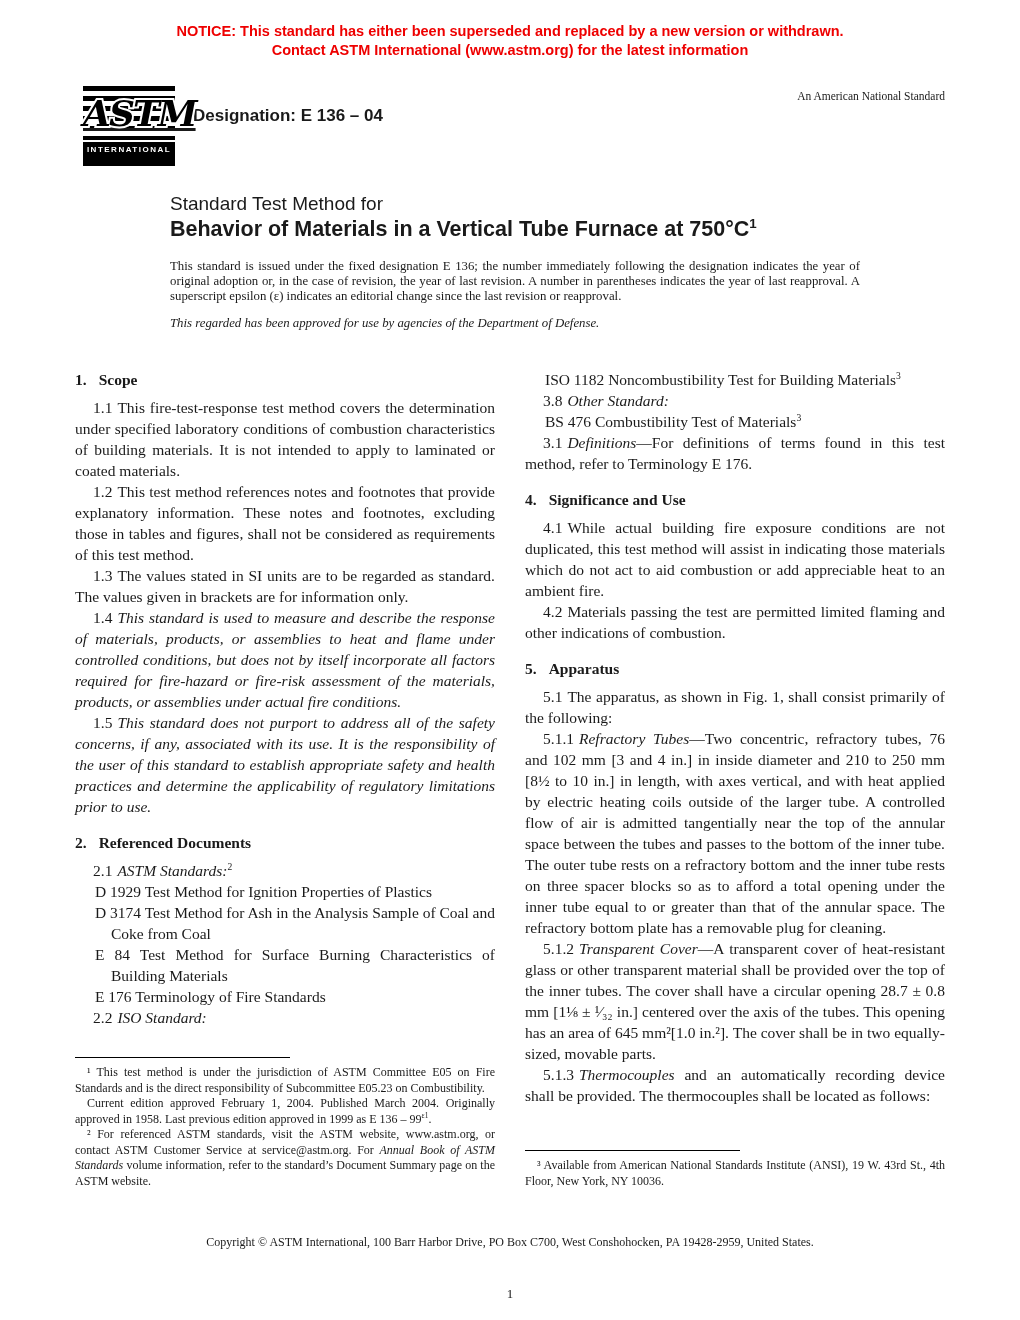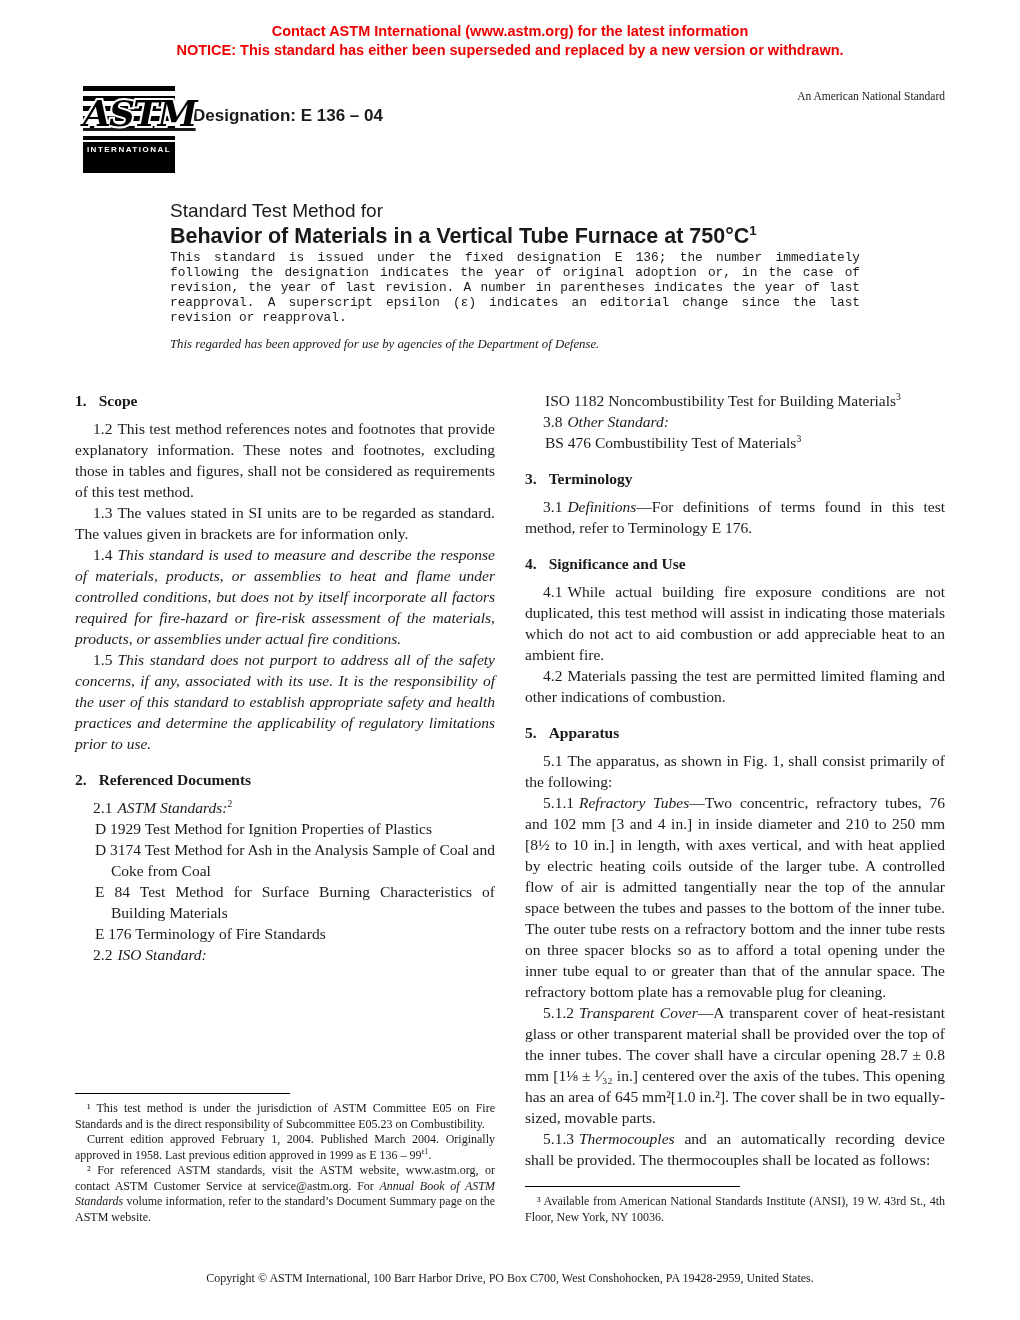--- a/index.html
+++ b/index.html
@@ -10,29 +10,29 @@
   .notice { text-align:center; font-family:"Liberation Sans","DejaVu Sans",sans-serif;
             font-weight:bold; font-size:14.5px; line-height:19px; color:var(--notice-color,#ee0000); }
 
   .header-row { display:flex; align-items:flex-start; margin-top:26px; }
   .logo { width:92px; flex:0 0 auto; margin-left:8px; }
   .logo-stripes { position:relative; height:54px; display:flex; align-items:center; justify-content:flex-start;
                   background:repeating-linear-gradient(180deg,#000 0 5px,#fff 5px 10px);text-decoration:underline; }
   .logo-astm { font-family:"DejaVu Serif",serif; font-style:italic; font-weight:bold; font-size:36px;
                letter-spacing:-2px; color:#000; -webkit-text-stroke:4px #fff; paint-order:stroke fill; }
   .logo-intl { background:#000; color:#fff; font-family:"Liberation Sans",sans-serif; font-size:8px;
-               font-weight:bold; letter-spacing:1.5px; text-align:center; padding:3px 0 19px; margin-top:2px; }
+               font-weight:bold; letter-spacing:1.5px; text-align:center; padding:3px 0 12px; margin-top:2px; }
   .designation { font-family:"Liberation Sans","DejaVu Sans",sans-serif; font-weight:bold; font-size:17px;
                  margin:20px 0 0 18px; }
   .natl-std { margin-left:auto; font-size:11.5px; padding-top:4px; }
 
   .title-block { margin-left:95px; width:690px; margin-top:26px; }
   .title-l1 { font-family:"Liberation Sans","DejaVu Sans",sans-serif; font-weight:normal; font-size:19px; line-height:24px; }
   .title-l2 { font-family:"Liberation Sans","DejaVu Sans",sans-serif; font-weight:bold; font-size:21.5px; line-height:27px; }
-  .issue { font-size:12.8px; line-height:15px; text-align:justify;font-family:Liberation Mono, monospace; }
+  .issue { margin-top:16px; font-size:12.8px; line-height:15px; text-align:justify; }
   .dod { margin-top:12px; font-size:12.8px; font-style:italic; }
 
   .columns { display:flex; gap:30px; margin-top:38px; }
   .col { width:420px; flex:0 0 420px; display:flex; flex-direction:column; min-height:820px;
          font-size:15.5px; line-height:21px; }
   .col > :first-child { margin-top:0; }
 
   .sec-h { font-size:15.5px; font-weight:bold; margin:15px 0 7px; }
   .sec-t { margin-left:12px; }
   .para { text-align:justify; text-indent:18px; hyphens:auto; }
@@ -48,22 +48,22 @@
 
   .copyright { margin-top:46px; font-size:12px;text-align:center; }
   .page-num { text-align:center; margin-top:36px; font-size:13px; }
 </style>
 </head>
 <body>
 
 <div class="page">
 
   <div class="notice">
+    <div>NOTICE: This standard has either been superseded and replaced by a new version or withdrawn.</div>
     <div>Contact ASTM International (www.astm.org) for the latest information</div>
-    <div>NOTICE: This standard has either been superseded and replaced by a new version or withdrawn.</div>
   </div>
 
   <div class="header-row">
     <div class="logo">
       <div class="logo-stripes">
         <span class="logo-astm">ASTM</span>
       </div>
       <div class="logo-intl">INTERNATIONAL</div>
     </div>
     <div class="designation">Designation: E 136 – 04</div>
@@ -74,20 +74,21 @@
     <div class="title-l1">Standard Test Method for</div>
     <div class="title-l2"><span>Behavior of Materials in a Vertical Tube Furnace at 750°C</span><sup>1</sup></div>
     <p class="issue">This standard is issued under the fixed designation E 136; the number immediately following the designation indicates the year of original adoption or, in the case of revision, the year of last revision. A number in parentheses indicates the year of last reapproval. A superscript epsilon (ε) indicates an editorial change since the last revision or reapproval.</p>
     <p class="dod">This regarded has been approved for use by agencies of the Department of Defense.</p>
   </div>
 
   <div class="columns">
 
     <div class="col">
       <h3 class="sec-h"><span>1.</span><span class="sec-t">Scope</span></h3>
+      <p class="para"><span class="pnum">1.1</span><span>This fire-test-response test method covers the determination under specified laboratory conditions of combustion characteristics of building materials. It is not intended to apply to laminated or coated materials.</span></p>
       <p class="para"><span class="pnum">1.2</span><span>This test method references notes and footnotes that provide explanatory information. These notes and footnotes, excluding those in tables and figures, shall not be considered as requirements of this test method.</span></p>
       <p class="para"><span class="pnum">1.3</span><span>The values stated in SI units are to be regarded as standard. The values given in brackets are for information only.</span></p>
       <p class="para"><span class="pnum">1.4</span><span class="ital">This standard is used to measure and describe the response of materials, products, or assemblies to heat and flame under controlled conditions, but does not by itself incorporate all factors required for fire-hazard or fire-risk assessment of the materials, products, or assemblies under actual fire conditions.</span></p>
       <p class="para"><span class="pnum">1.5</span><span class="ital">This standard does not purport to address all of the safety concerns, if any, associated with its use. It is the responsibility of the user of this standard to establish appropriate safety and health practices and determine the applicability of regulatory limitations prior to use.</span></p>
 
       <h3 class="sec-h"><span>2.</span><span class="sec-t">Referenced Documents</span></h3>
       <p class="para"><span class="pnum">2.1</span><span class="ital">ASTM Standards:</span><sup>2</sup></p>
       <p class="ref">D 1929  Test Method for Ignition Properties of Plastics</p>
       <p class="ref">D 3174  Test Method for Ash in the Analysis Sample of Coal and Coke from Coal</p>
       <p class="ref">E 84  Test Method for Surface Burning Characteristics of Building Materials</p>
@@ -100,21 +101,20 @@
         <p class="fn"><span>Current edition approved February 1, 2004. Published March 2004. Originally approved in 1958. Last previous edition approved in 1999 as E 136 – 99</span><sup>ε1</sup><span>.</span></p>
         <p class="fn"><span>² For referenced ASTM standards, visit the ASTM website, www.astm.org, or contact ASTM Customer Service at service@astm.org. For </span><span class="ital">Annual Book of ASTM Standards</span><span> volume information, refer to the standard’s Document Summary page on the ASTM website.</span></p>
       </div>
     </div>
 
     <div class="col">
       <p class="ref"><span>ISO 1182 Noncombustibility Test for Building Materials</span><sup>3</sup></p>
       <p class="para"><span class="pnum">3.8</span><span class="ital">Other Standard:</span></p>
       <p class="ref"><span>BS 476  Combustibility Test of Materials</span><sup>3</sup></p>
 
-      <h3 class="sec-h"><span>3.</span><span class="sec-t">Terminology</span></h3>
       <p class="para"><span class="pnum">3.1</span><span class="ital">Definitions</span><span>—For definitions of terms found in this test method, refer to Terminology E 176.</span></p>
 
       <h3 class="sec-h"><span>4.</span><span class="sec-t">Significance and Use</span></h3>
       <p class="para"><span class="pnum">4.1</span><span>While actual building fire exposure conditions are not duplicated, this test method will assist in indicating those materials which do not act to aid combustion or add appreciable heat to an ambient fire.</span></p>
       <p class="para"><span class="pnum">4.2</span><span>Materials passing the test are permitted limited flaming and other indications of combustion.</span></p>
 
       <h3 class="sec-h"><span>5.</span><span class="sec-t">Apparatus</span></h3>
       <p class="para"><span class="pnum">5.1</span><span>The apparatus, as shown in Fig. 1, shall consist primarily of the following:</span></p>
       <p class="para"><span class="pnum">5.1.1</span><span class="ital">Refractory Tubes</span><span>—Two concentric, refractory tubes, 76 and 102 mm [3 and 4 in.] in inside diameter and 210 to 250 mm [8½ to 10 in.] in length, with axes vertical, and with heat applied by electric heating coils outside of the larger tube. A controlled flow of air is admitted tangentially near the top of the annular space between the tubes and passes to the bottom of the inner tube. The outer tube rests on a refractory bottom and the inner tube rests on three spacer blocks so as to afford a total opening under the inner tube equal to or greater than that of the annular space. The refractory bottom plate has a removable plug for cleaning.</span></p>
       <p class="para"><span class="pnum">5.1.2</span><span class="ital">Transparent Cover</span><span>—A transparent cover of heat-resistant glass or other transparent material shall be provided over the top of the inner tubes. The cover shall have a circular opening 28.7 ± 0.8 mm [1⅛ ± ¹⁄₃₂ in.] centered over the axis of the tubes. This opening has an area of 645 mm²[1.0 in.²]. The cover shall be in two equally-sized, movable parts.</span></p>

